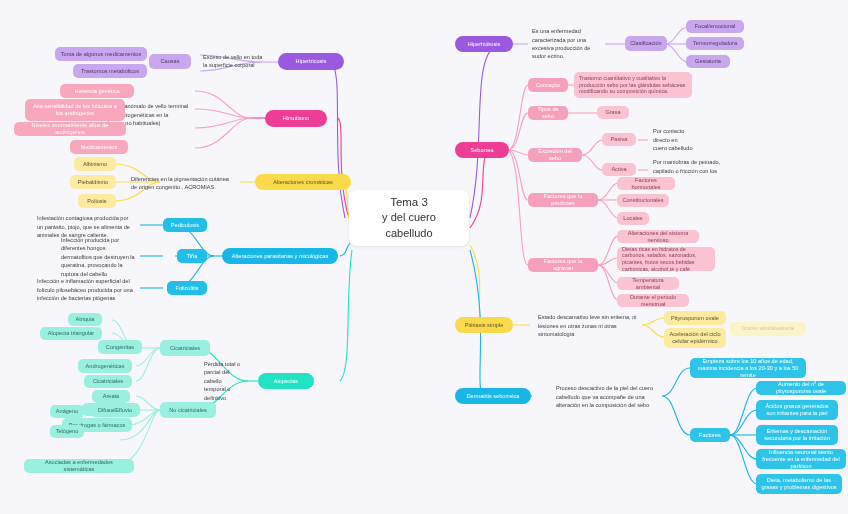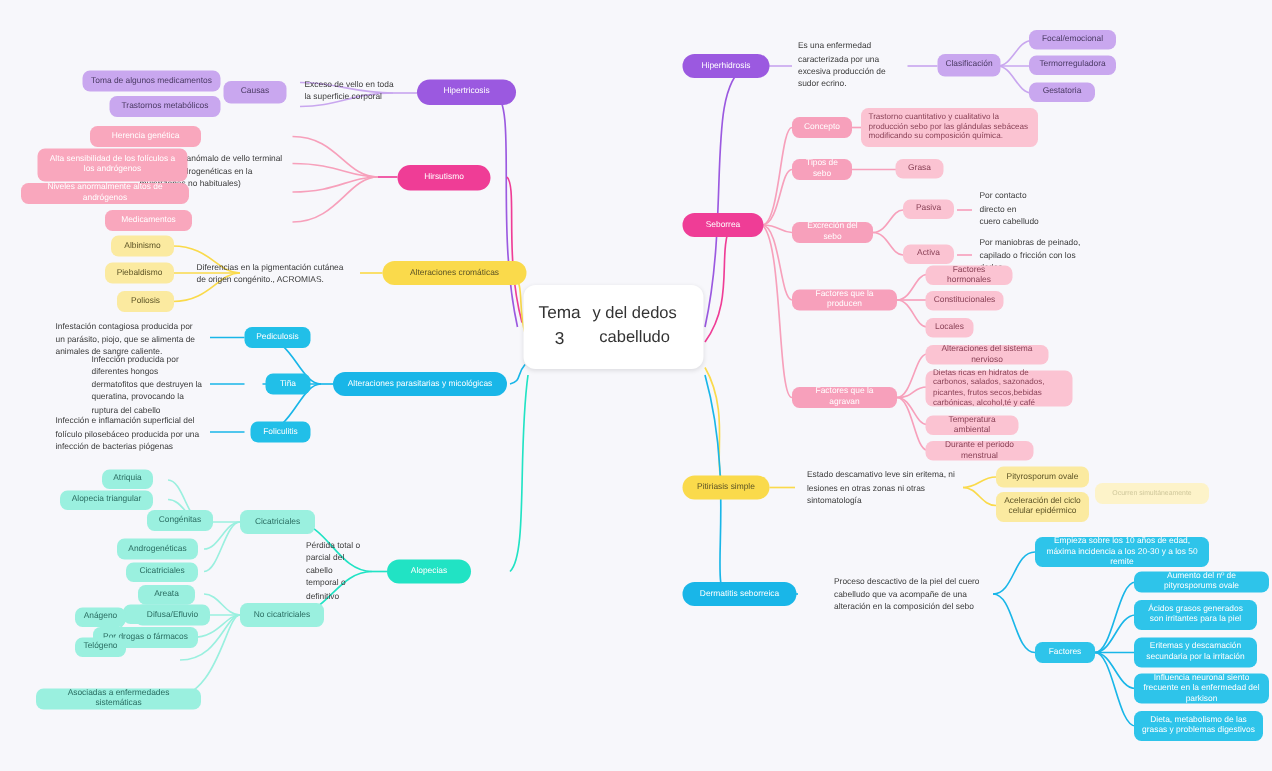--- a/index.html
+++ b/index.html
@@ -24,21 +24,21 @@
     padding:3px 5px;
   }
   .node.pill{border-radius:14px;}
   .center{
     background:#ffffff;
     border-radius:8px;
     color:#333333;
     font-size:11px;
     line-height:1.45;
     box-shadow:0 1px 3px rgba(0,0,0,.10);
-    flex-direction:row;
+    flex-direction:column;
     padding:8px 10px;
     text-align:center;
   }
   .center .t1{font-size:11.5px;}
   .plain{
     background:transparent;
     color:#3c3c3c;
     font-size:5.6px;
     text-align:left;
     justify-content:flex-start;
@@ -155,21 +155,21 @@
       <path d="M730 435 C 742 435, 745 388, 757 388" stroke="#19b6e8"></path>
       <path d="M730 435 C 742 435, 745 410, 757 410" stroke="#19b6e8"></path>
       <path d="M730 435 L 757 435" stroke="#19b6e8"></path>
       <path d="M730 435 C 742 435, 745 459, 757 459" stroke="#19b6e8"></path>
       <path d="M730 435 C 742 435, 745 484, 757 484" stroke="#19b6e8"></path>
     </g>
   </svg>
 
   <div class="node center" style="left:349px;top:190px;width:120px;height:56px;">
     <div class="t1">Tema 3</div>
-    <div>y del dedos cabelludo</div>
+    <div>y del cuero cabelludo</div>
   </div>
 
   <div class="node pill c-purple-main lab" style="left:278px;top:53px;width:66px;height:17px;">
     <span>Hipertricosis</span>
     </div>
   <div class="node plain" style="left:198px;top:50px;width:72px;height:22px;">
     <span>Exceso de vello en toda la superficie corporal</span>
     </div>
   <div class="node c-purple lab" style="left:149px;top:54px;width:42px;height:15px;">
     <span>Causas</span>

